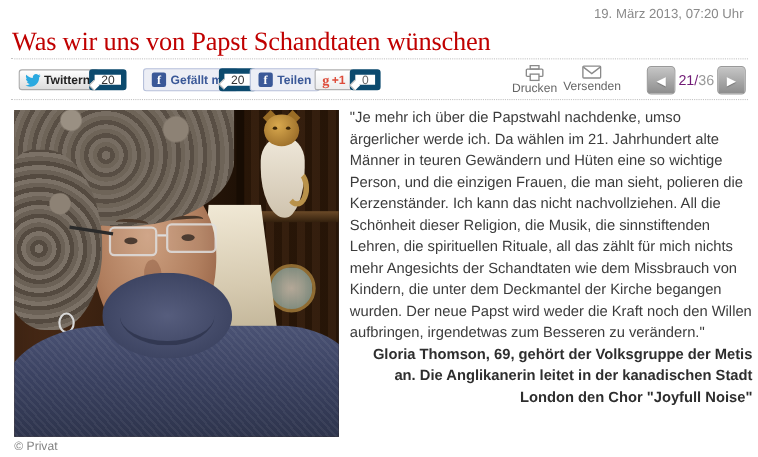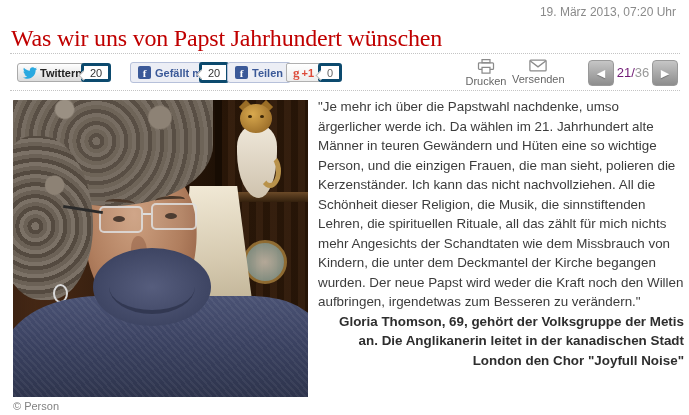--- a/index.html
+++ b/index.html
@@ -20,21 +20,21 @@
   .dotted { position:absolute; left:10px; right:9px; height:0; border-top:1px dotted #c4c4c4; }
   .div1 { top:53px; } .div2 { top:90px; }
 
   
   .btn { position:absolute; display:inline-flex; align-items:center; font-size:11px; font-weight:bold; cursor:pointer; }
   .tw-btn {
     left:17px; top:63px; height:19px; padding:0 7px 0 5px; gap:3px;
     background:linear-gradient(#fefefe,#dcdcdc); border:1px solid #aaa; border-radius:3px; color:#222;
   }
   .count {
-    position:absolute; height:19px; padding:0 6px; background:#fff; border:3px solid #0c4a6e;
+    position:absolute; height:19px; padding:0 6px; background:#fff; border:5px solid #0c4a6e;
     border-radius:3px; font-size:11px; color:#333; display:inline-flex; align-items:center;
   }
   .count .notch {
     position:absolute; left:-4px; top:6px; width:7px; height:7px; background:#fff;
     border-left:1px solid #bbb; border-bottom:1px solid #bbb; transform:rotate(45deg);
   }
   .tw-count { left:81px; top:63px; }
   .fb-btn {
     height:21px; padding:0 7px; gap:4px; top:62px;
     background:#eceef5; border:1px solid #b6c0da; border-radius:3px; color:#3b5998;
@@ -134,21 +134,21 @@
 
   .body-text { position:absolute; left:318px; top:97px; width:366px; font-size:13.4px; line-height:19.5px; color:#3c3c3c; }
   .body-text .credit { font-weight:bold; color:#2e2e2e;text-align:right; }
 </style>
 </head>
 <body>
 
 <div id="page">
 
   <div class="date">19. März 2013, 07:20 Uhr</div>
-  <h1 class="headline">Was wir uns von Papst Jahrhundert wünschen</h1>
+  <h1 class="headline">Was wir uns von Papst Schandtaten wünschen</h1>
 
   <div class="dotted div1"></div>
 
   <div class="btn tw-btn">
     <svg width="14" height="12" viewBox="0 0 24 20">
         <path fill="#2aa9e0" d="M23.9 2.6c-.9.4-1.8.7-2.8.8 1-.6 1.8-1.6 2.2-2.7-1 .6-2 1-3.1 1.2C19.3.9 18 .3 16.6.3c-2.7 0-4.9 2.2-4.9 4.9 0 .4 0 .8.1 1.1C7.7 6.1 4.1 4.2 1.6 1.2c-.4.7-.7 1.6-.7 2.5 0 1.7.9 3.2 2.2 4.1-.8 0-1.6-.2-2.2-.6v.1c0 2.4 1.7 4.4 3.9 4.8-.4.1-.8.2-1.3.2-.3 0-.6 0-.9-.1.6 2 2.4 3.4 4.6 3.4-1.7 1.3-3.8 2.1-6.1 2.1H0c2.2 1.4 4.8 2.2 7.6 2.2 9.1 0 14-7.5 14-14v-.6c1-.7 1.8-1.6 2.3-2.7z"></path>
       </svg>
     <span>Twittern</span>
   </div>
   <div class="count tw-count">
@@ -230,20 +230,20 @@
     <div class="ph-lens" style="left:138px;top:103px;width:46px;height:27px"></div>
     <div class="ph-bridge"></div>
     <div class="ph-temple"></div>
     <div class="ph-nose"></div>
     <div class="ph-mouth"></div>
     <div class="ph-earring"></div>
     <div class="ph-sweater"></div>
     <div class="ph-collar"></div>
     <div class="ph-collar-fold"></div>
   </div>
-  <div class="caption">© Person</div>
+  <div class="caption">© Privat</div>
 
   <div class="body-text">
     <span class="quote">"Je mehr ich über die Papstwahl nachdenke, umso ärgerlicher werde ich. Da wählen im 21. Jahrhundert alte Männer in teuren Gewändern und Hüten eine so wichtige Person, und die einzigen Frauen, die man sieht, polieren die Kerzenständer. Ich kann das nicht nachvollziehen. All die Schönheit dieser Religion, die Musik, die sinnstiftenden Lehren, die spirituellen Rituale, all das zählt für mich nichts mehr Angesichts der Schandtaten wie dem Missbrauch von Kindern, die unter dem Deckmantel der Kirche begangen wurden. Der neue Papst wird weder die Kraft noch den Willen aufbringen, irgendetwas zum Besseren zu verändern."</span>
     <div class="credit">Gloria Thomson, 69, gehört der Volksgruppe der Metis an. Die Anglikanerin leitet in der kanadischen Stadt London den Chor "Joyfull Noise"</div>
   </div>
 
 </div>
 
 </body></html>

